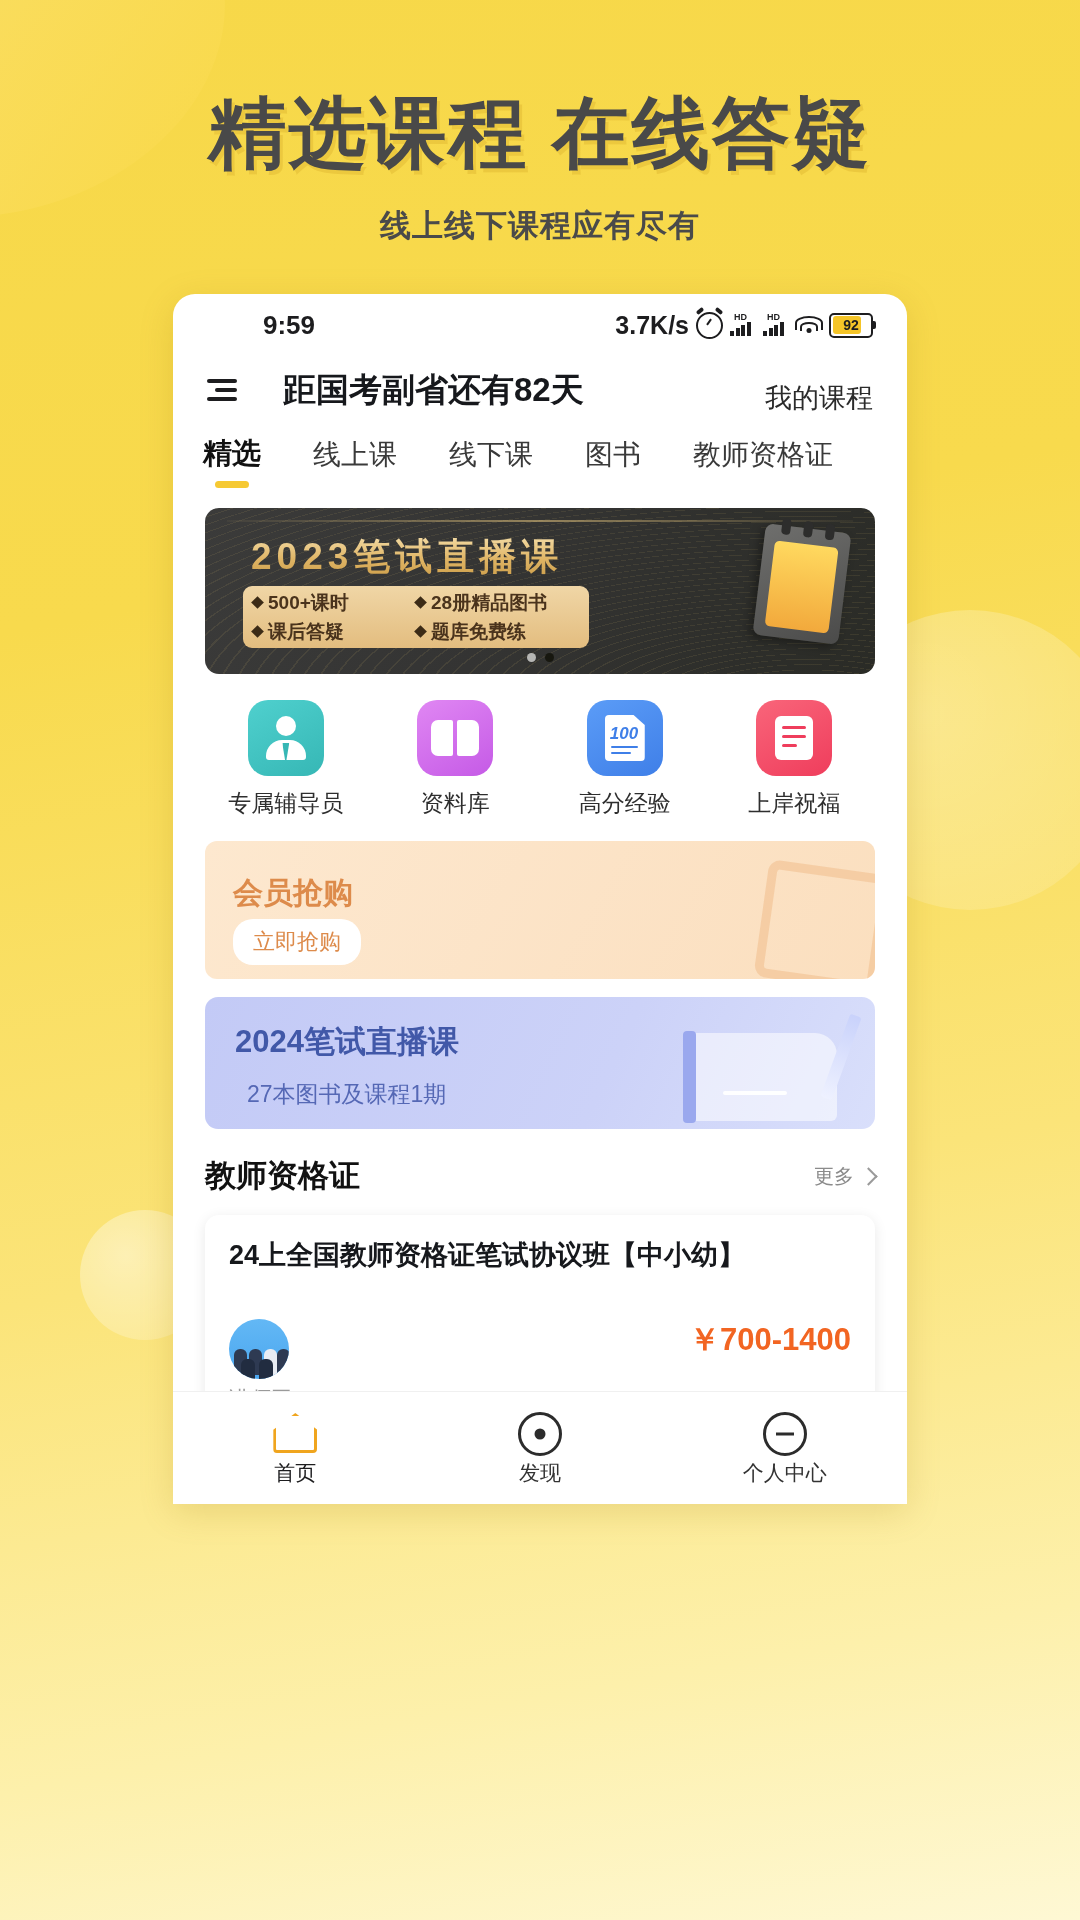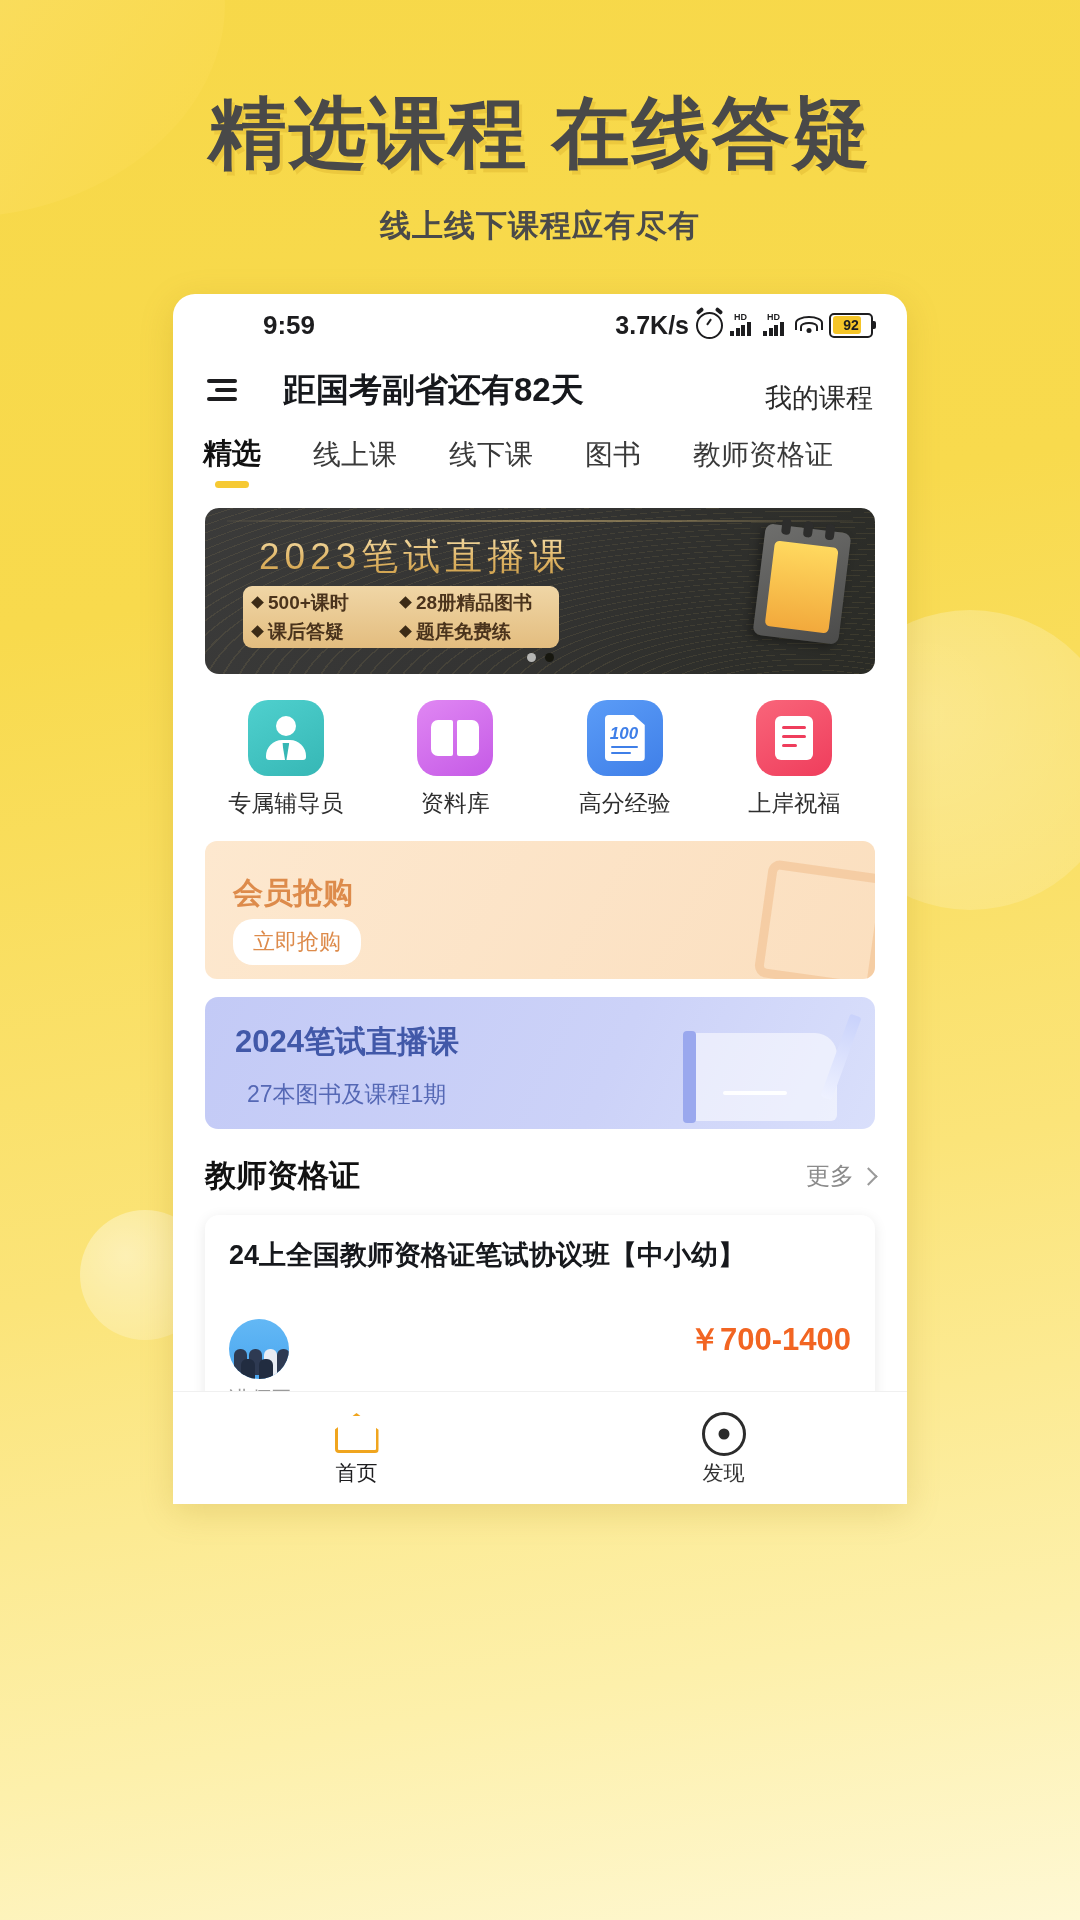--- a/index.html
+++ b/index.html
@@ -69,24 +69,24 @@
   .tab.active:after{content:"";position:absolute;left:50%;transform:translateX(-50%);
     bottom:-10px;width:34px;height:7px;border-radius:4px;background:#f6c933;}
 
   
   .banner{margin:30px 32px 0 32px;height:166px;border-radius:14px;position:relative;overflow:hidden;
     background:linear-gradient(115deg,#3b3b3a 0%,#343433 45%,#2a2b26 100%);}
   .banner .wave{position:absolute;inset:0;
     background:repeating-radial-gradient(ellipse at 90% 120%,rgba(214,186,106,.10) 0 2px,transparent 2px 16px);}
   .banner-top-line{position:absolute;top:12px;left:22px;right:22px;height:2px;
     background:linear-gradient(90deg,rgba(222,190,118,.05),rgba(230,198,126,.55),rgba(222,190,118,.05));}
-  .banner-title{position:absolute;top:24px;left:54px;font-size:37px;font-weight:normal;letter-spacing:5px;
+  .banner-title{position:absolute;top:24px;left:46px;font-size:37px;font-weight:bold;letter-spacing:5px;
     background:linear-gradient(180deg,#f7e2b0 0%,#dfb464 55%,#c99a45 100%);
     -webkit-background-clip:text;background-clip:text;color:transparent;}
-  .banner-pill{position:absolute;top:78px;left:38px;width:316px;height:62px;border-radius:9px;
+  .banner-pill{position:absolute;top:78px;left:38px;width:346px;height:62px;border-radius:9px;
     background:linear-gradient(180deg,#f0d6a6 0%,#e3bd7f 100%);
     display:flex;flex-wrap:wrap;align-content:center;padding:0 10px;box-sizing:border-box;}
   .bp{width:50%;font-size:19px;color:#4a331c;font-weight:bold;display:flex;align-items:center;gap:6px;line-height:29px;}
   .bp .dia{width:9px;height:9px;background:#3c2b16;transform:rotate(45deg);display:inline-block;}
   .banner-book{position:absolute;right:30px;top:20px;width:86px;height:112px;
     background:linear-gradient(150deg,#6f6f6d 0%,#4b4b4a 100%);border-radius:8px;transform:rotate(7deg);
     box-shadow:-4px 4px 10px rgba(0,0,0,.35);}
   .banner-book i{position:absolute;left:11px;right:11px;top:16px;bottom:10px;border-radius:5px;
     background:linear-gradient(180deg,#ffd95f 0%,#f2a93c 100%);}
   .banner-book s{position:absolute;top:-7px;width:9px;height:16px;background:#2d2d2c;border-radius:4px;text-decoration:none;}
@@ -163,21 +163,21 @@
   .wide-art .ln:nth-of-type(1){left:30px;top:40px;width:92px;}
   .wide-art .ln:nth-of-type(2){left:36px;top:56px;width:80px;}
   .wide-art .ln:nth-of-type(3){left:44px;top:72px;width:64px;}
   .wide-art .pen{position:absolute;right:2px;top:-6px;width:12px;height:88px;
     background:linear-gradient(180deg,#c9d2fb,#eef1ff);transform:rotate(20deg);border-radius:3px;}
   .wide-art .spine{position:absolute;left:4px;top:12px;width:13px;height:92px;background:#9aa8ee;border-radius:4px;}
 
   
   .sect{display:flex;align-items:center;padding:26px 32px 0 32px;}
   .sect h3{margin:0;font-size:31px;font-weight:bold;color:#111;}
-  .sect .more{margin-left:auto;font-size:24px;color:#8b8b8b;display:flex;align-items:center;gap:8px;}
+  .sect .more{margin-left:auto;font-size:20px;color:#8b8b8b;display:flex;align-items:center;gap:8px;}
   .chev{width:11px;height:11px;border-right:2.6px solid #9a9a9a;border-top:2.6px solid #9a9a9a;transform:rotate(45deg);}
 
   .ccard{margin:18px 32px 0 32px;background:#fff;border-radius:14px;box-shadow:0 3px 14px rgba(0,0,0,.09);
     padding:22px 24px 10px 24px;box-sizing:border-box;}
   .ctitle{font-size:27px;font-weight:bold;color:#16181c;line-height:1.4;}
   .crow{display:flex;margin-top:44px;}
   .avatar{width:60px;height:60px;border-radius:50%;background:linear-gradient(180deg,#63b8f5,#4aa6ef);position:relative;overflow:hidden;}
   .avatar .p{position:absolute;bottom:4px;width:13px;height:26px;background:#2e3a52;border-radius:6px 6px 0 0;}
   .avatar .p:nth-child(1){left:5px;} .avatar .p:nth-child(2){left:20px;}
   .avatar .p:nth-child(3){left:35px;background:#e8ecf3;} .avatar .p:nth-child(4){left:48px;}
@@ -405,15 +405,23 @@
       <div class="blabel on">首页</div>
     </div>
     <div class="bi">
       <div class="bico">
           <div class="fd-g">
             <i></i>
           </div>
         </div>
       <div class="blabel">发现</div>
     </div>
+    <div class="bi">
+      <div class="bico">
+          <div class="pc-g">
+            <i></i>
+          </div>
+        </div>
+      <div class="blabel">个人中心</div>
+    </div>
   </div>
 
 </div>
 
 </body></html>

